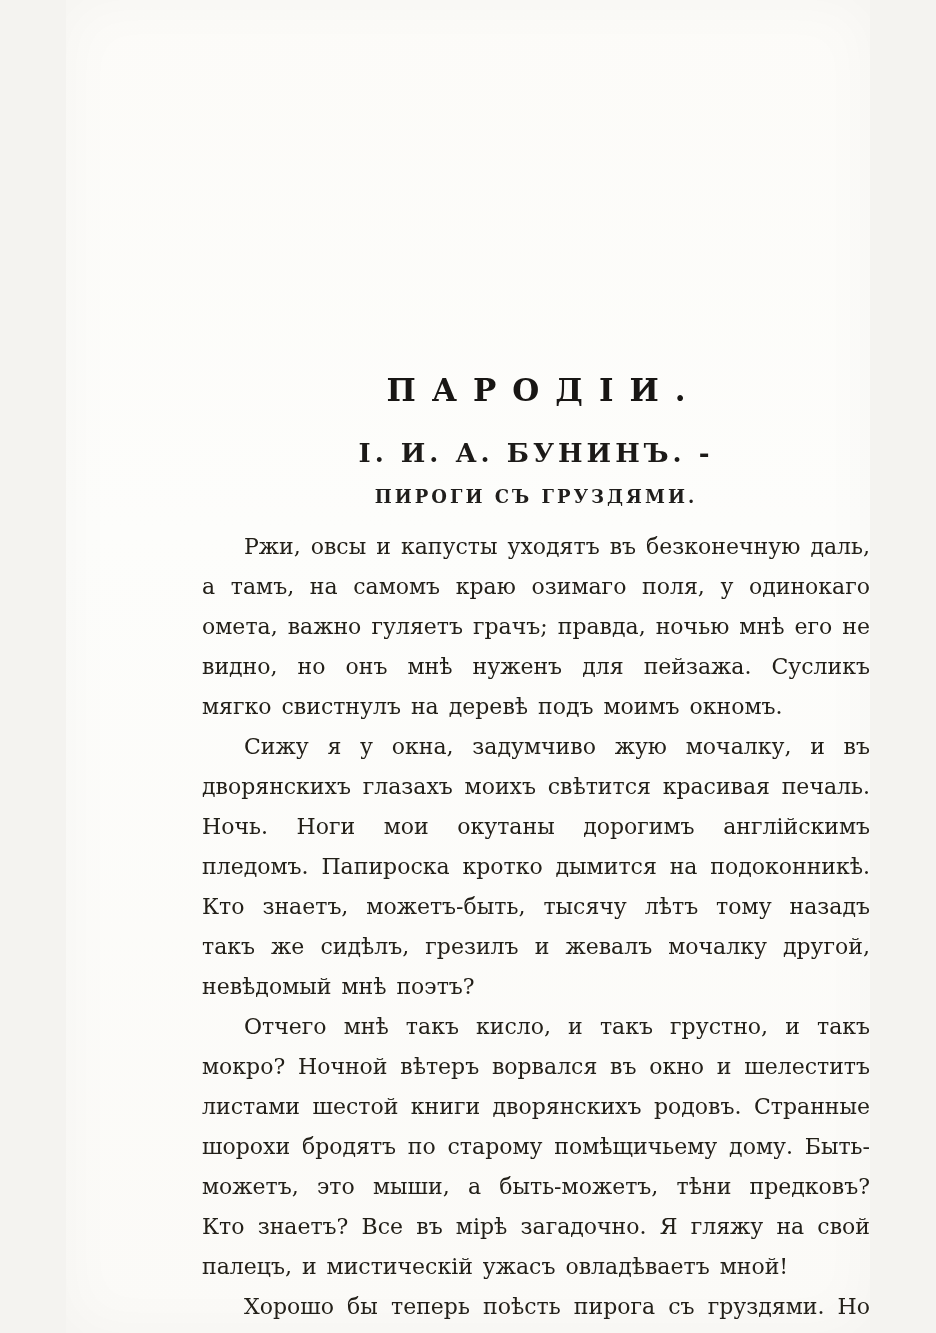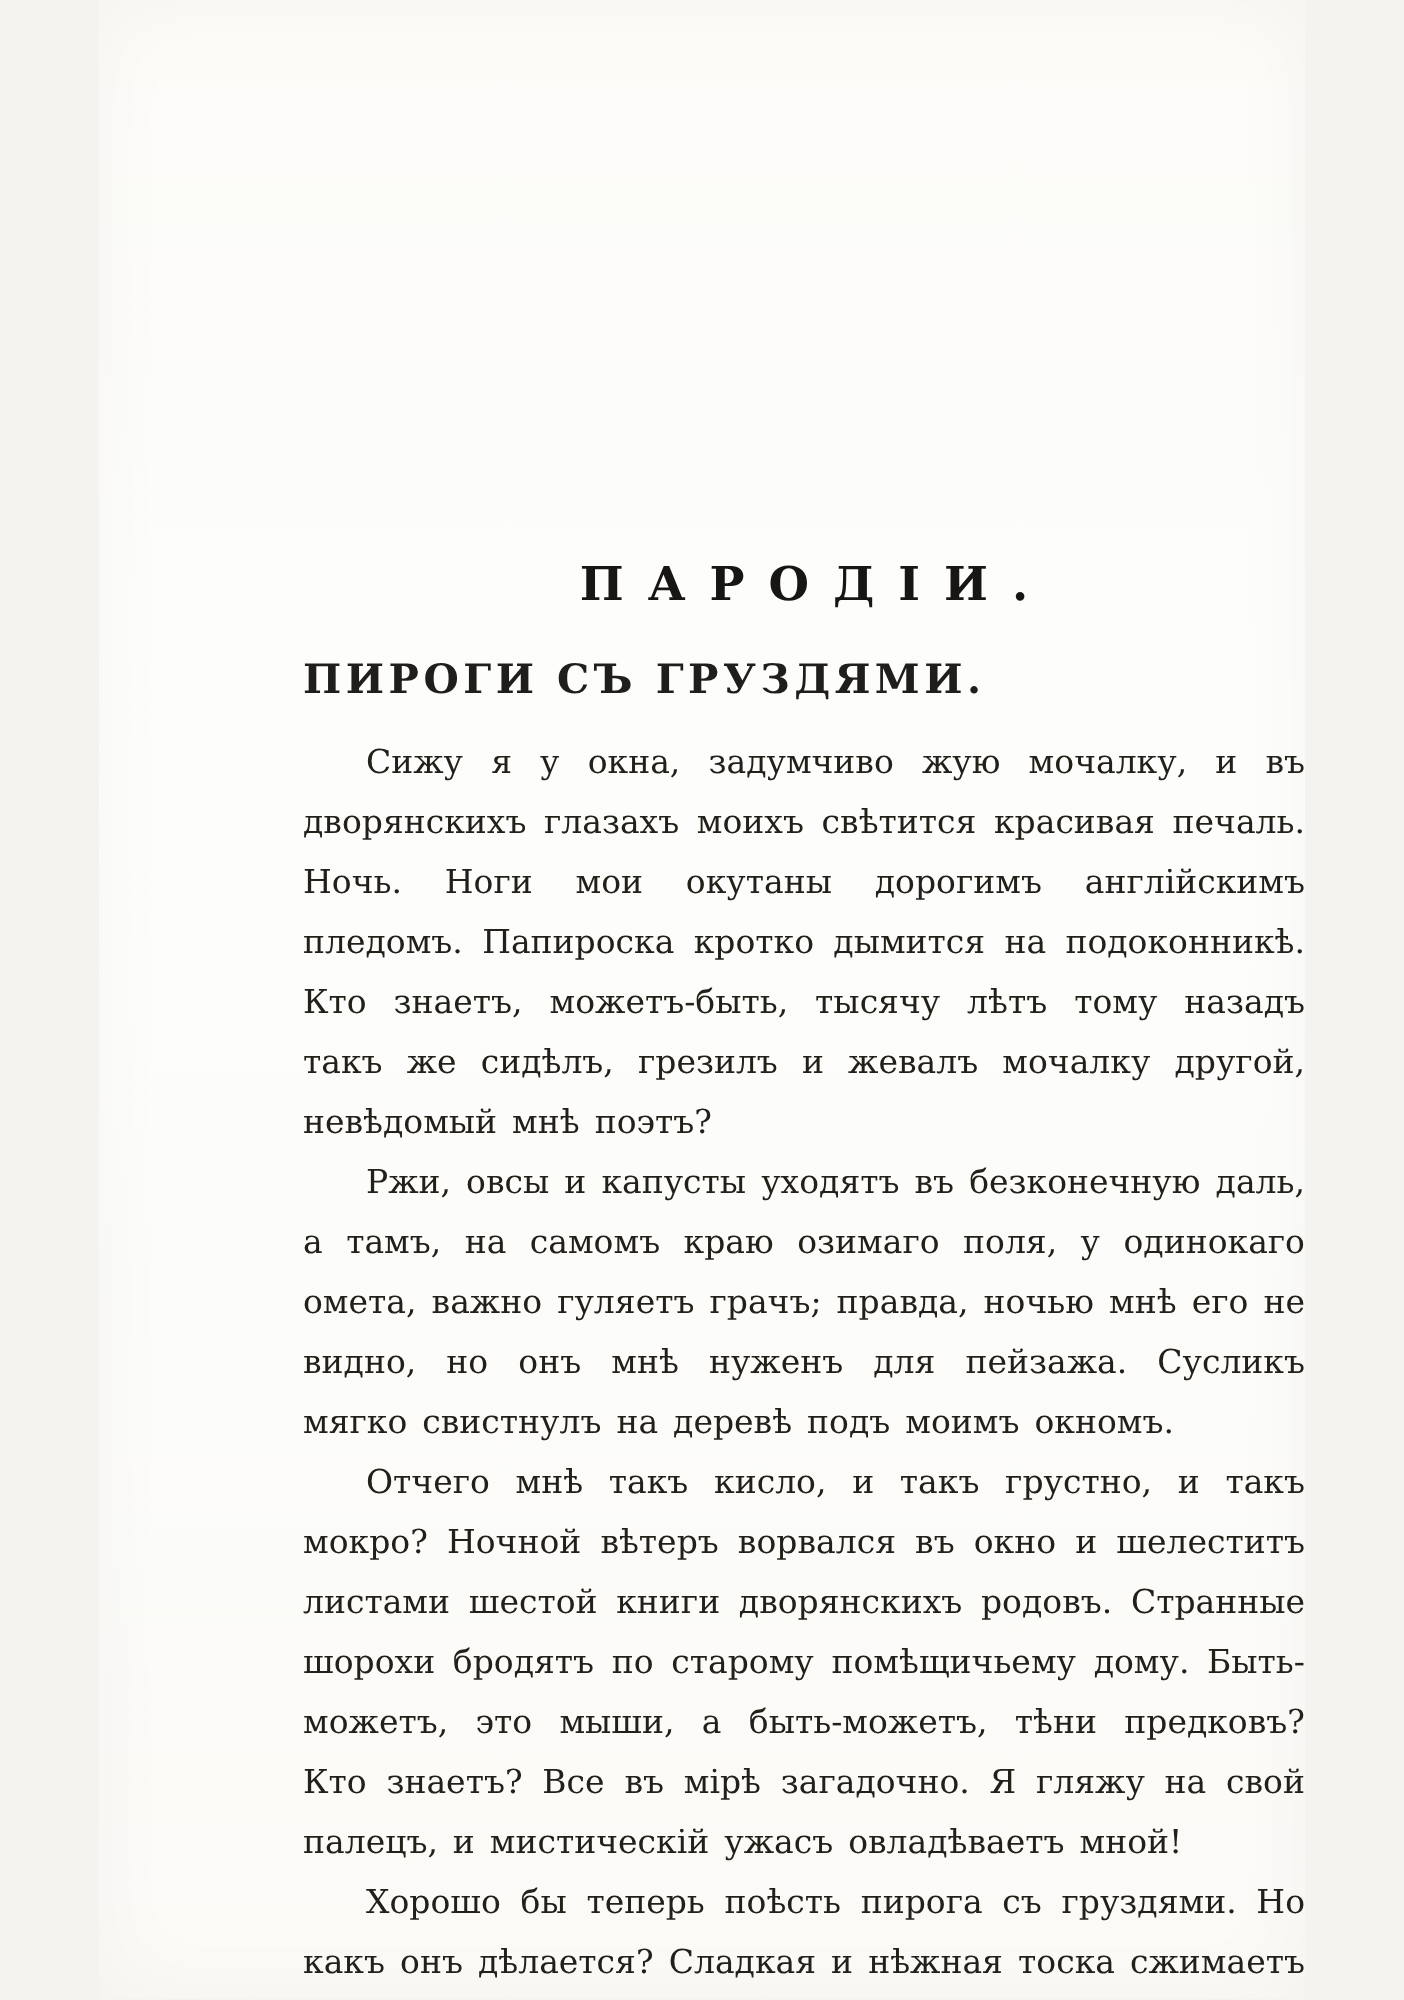--- a/index.html
+++ b/index.html
@@ -36,43 +36,44 @@
   .heading {
     margin: 0 0 18px 0;
     text-align: center;
     font-size: 26px;
     font-weight: bold;
     letter-spacing: 4px;
     color: #1c1a18;
   }
   .subheading {
     margin: 0 0 20px 0;
-    text-align: left;
-    font-size: 27px;
+    text-align: center;
+    font-size: 18px;
     font-weight: bold;
     letter-spacing: 3px;
     color: #201e1c;
   }
   .body-text p {
     margin: 0;
     font-size: 22px;
     line-height: 40px;
     text-align: justify;
     text-indent: 42px;
     word-spacing: 3px;
     color: #232019;
   }
 </style>
 </head>
 <body>
 
 <div class="page">
   <div class="text-block">
     <h1 class="title">ПАРОДІИ.</h1>
+    <h2 class="heading">I. И. А. БУНИНЪ. -</h2>
     <h3 class="subheading">ПИРОГИ СЪ ГРУЗДЯМИ.</h3>
     <div class="body-text">
+      <p>Ржи, овсы и капусты уходятъ въ безконечную даль, а тамъ, на самомъ краю озимаго поля, у одинокаго омета, важно гуляетъ грачъ; правда, ночью мнѣ его не видно, но онъ мнѣ нуженъ для пейзажа. Сусликъ мягко свистнулъ на деревѣ подъ моимъ окномъ.</p>
       <p>Сижу я у окна, задумчиво жую мочалку, и въ дворянскихъ глазахъ моихъ свѣтится красивая печаль. Ночь. Ноги мои окутаны дорогимъ англійскимъ пледомъ. Папироска кротко дымится на подоконникѣ. Кто знаетъ, можетъ-быть, тысячу лѣтъ тому назадъ такъ же сидѣлъ, грезилъ и жевалъ мочалку другой, невѣдомый мнѣ поэтъ?</p>
-      <p>Ржи, овсы и капусты уходятъ въ безконечную даль, а тамъ, на самомъ краю озимаго поля, у одинокаго омета, важно гуляетъ грачъ; правда, ночью мнѣ его не видно, но онъ мнѣ нуженъ для пейзажа. Сусликъ мягко свистнулъ на деревѣ подъ моимъ окномъ.</p>
       <p>Отчего мнѣ такъ кисло, и такъ грустно, и такъ мокро? Ночной вѣтеръ ворвался въ окно и шелеститъ листами шестой книги дворянскихъ родовъ. Странные шорохи бродятъ по старому помѣщичьему дому. Быть-можетъ, это мыши, а быть-можетъ, тѣни предковъ? Кто знаетъ? Все въ мірѣ загадочно. Я гляжу на свой палецъ, и мистическій ужасъ овладѣваетъ мной!</p>
       <p>Хорошо бы теперь поѣсть пирога съ груздями. Но какъ онъ дѣлается? Сладкая и нѣжная тоска сжимаетъ мое сердце, глаза мои влажны. Гдѣ ты, прекрасное время</p>
     </div>
   </div>
 </div>
 
 </body></html>

